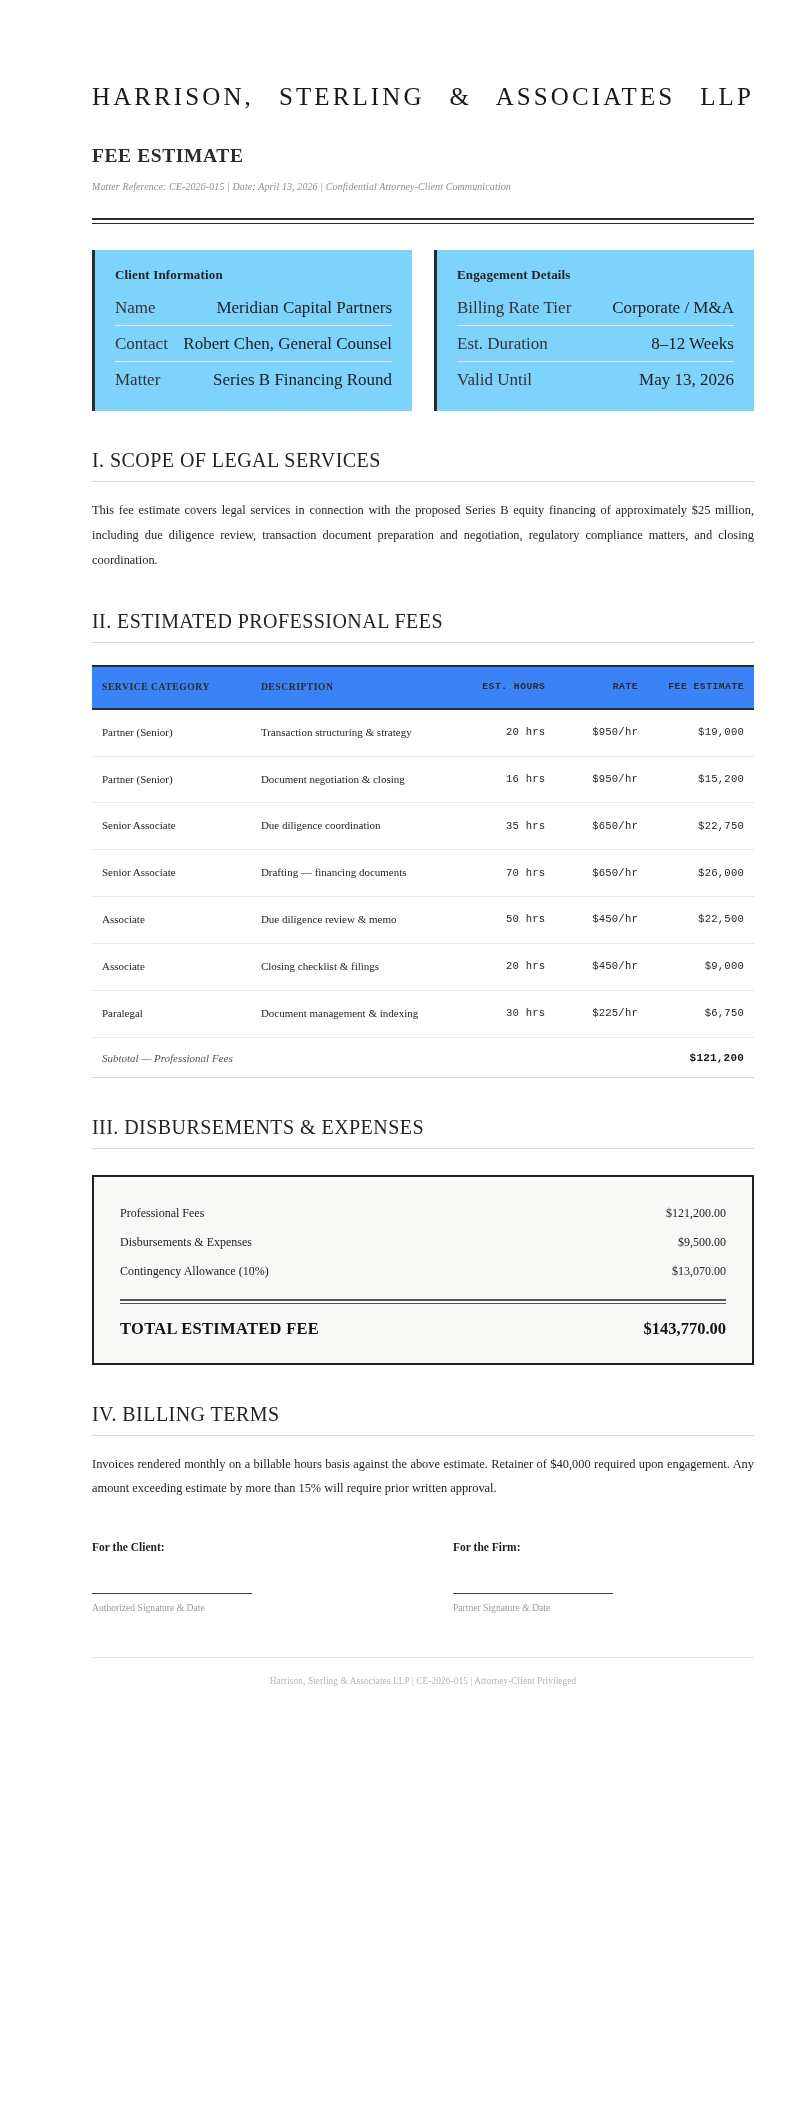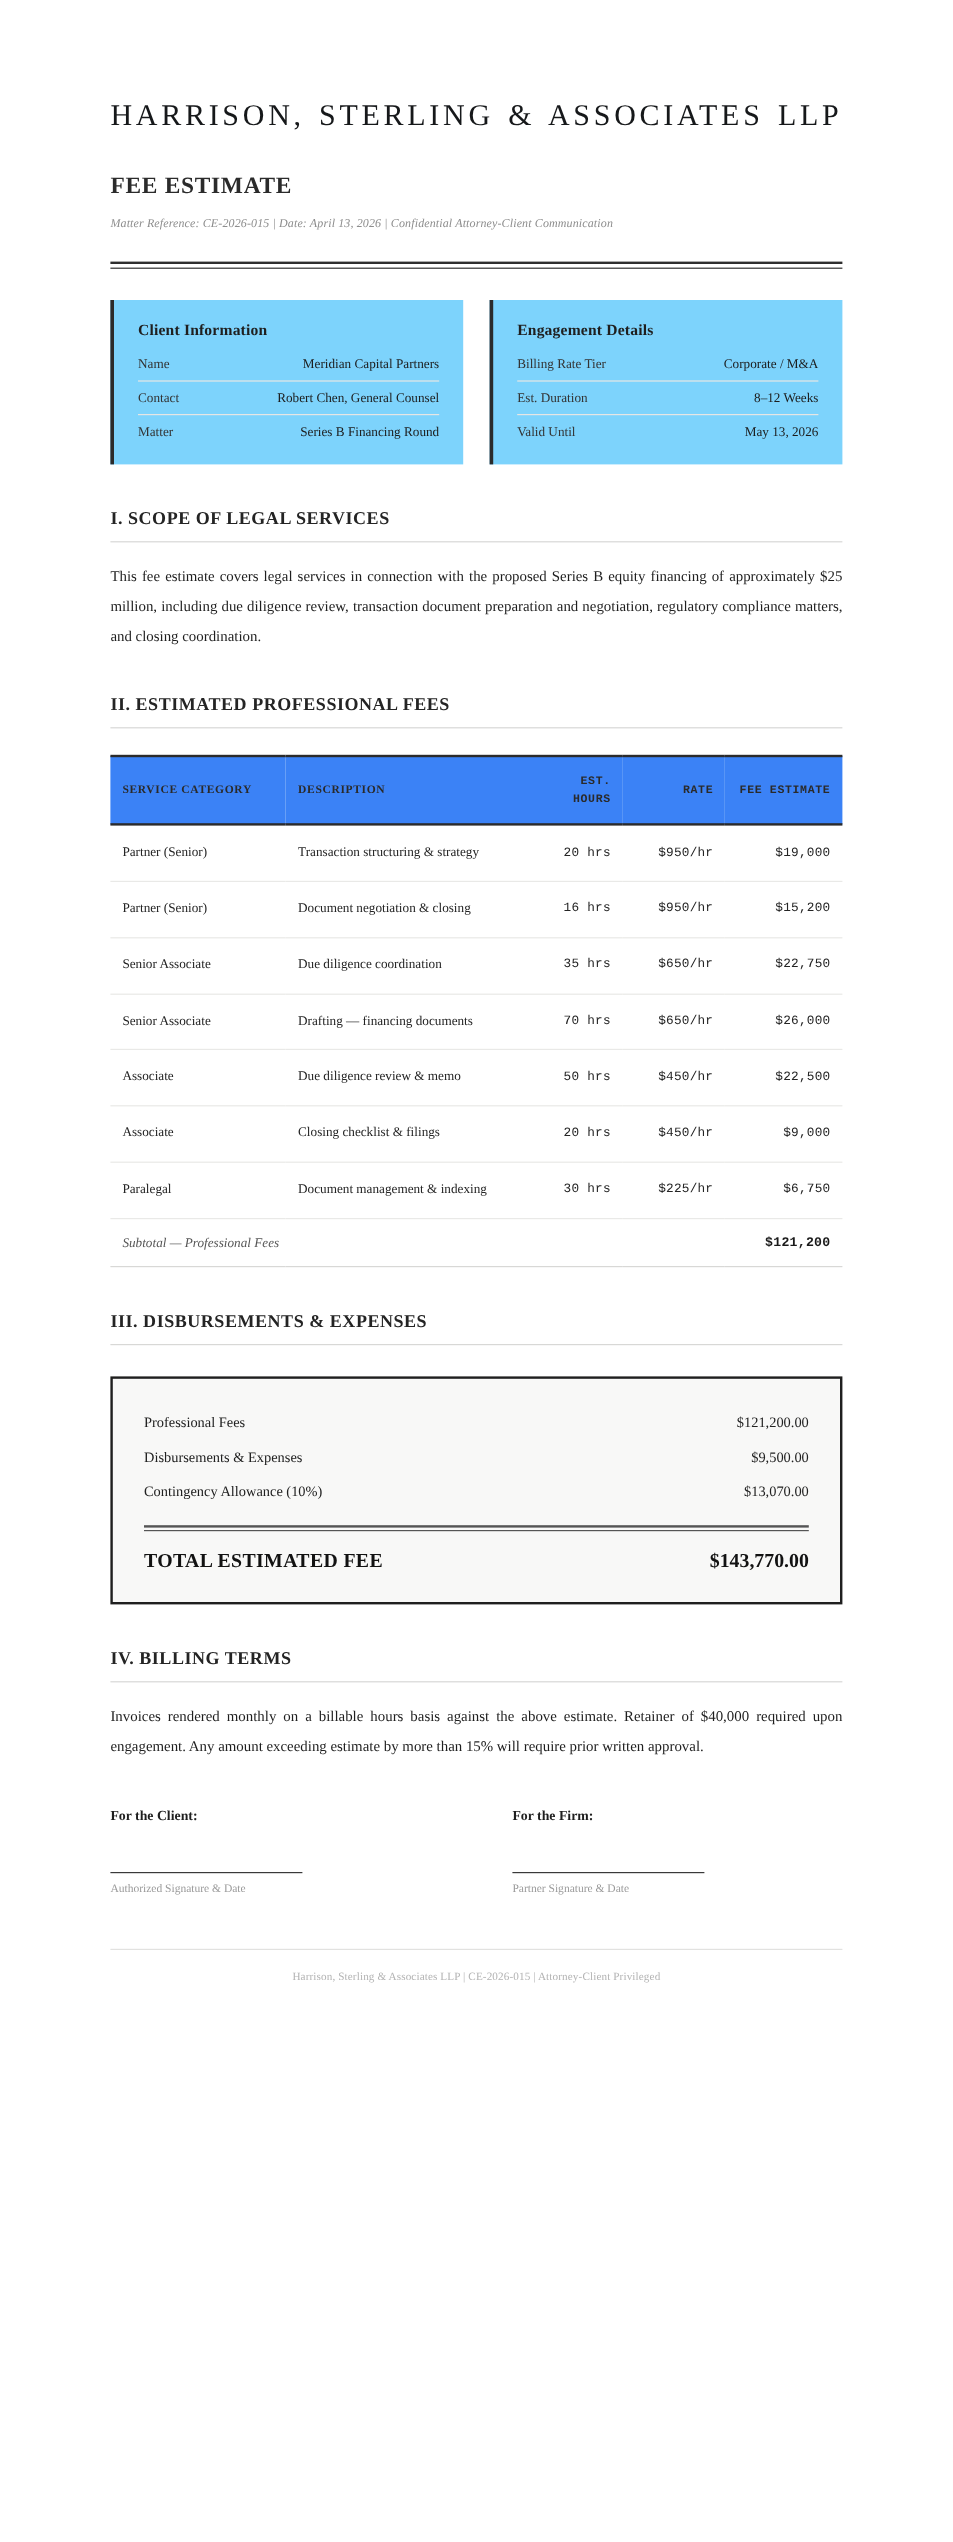--- a/index.html
+++ b/index.html
@@ -10,21 +10,21 @@
   body {
     width: 794px;
     min-height: 2118px;
     font-family: "Liberation Serif", "DejaVu Serif", serif;
     color: #1c1c1c;
     -webkit-font-smoothing: antialiased;
   }
   .page {
     width: 794px;
     box-sizing: border-box;
-    padding: 78px 92px 40px 92px;
+    padding: 78px 40px 40px 92px;
   }
 
   
   .firm-name {
     font-family: "Liberation Serif", "DejaVu Serif", serif;
     font-size: 25px;
     font-weight: 400;
     letter-spacing: 3.1px;
     line-height: 1.48;
     color: #16181a;
@@ -73,43 +73,43 @@
     font-size: 13px;
     font-weight: bold;
     margin: 0 0 13px 0;
     color: #1f1f1f;
     letter-spacing: 0.15px;
   }
   .info-row {
     display: flex;
     justify-content: space-between;
     align-items: flex-end;
-    font-size: 11px;
+    font-size: 17px;
     padding: 8px 0 7px 0;
     border-top: 1px solid #e6e6e4;
     color: #232323;
   }
   .info-row:first-of-type {
     border-top: 0;
     padding-top: 2px;
   }
   .info-row .k {
     color: #333333;
     white-space: nowrap;
   }
   .info-row .v {
     text-align: right;
     color: #1c1c1c;
     white-space: nowrap;
   }
 
   
   .section-title {
-    font-size: 15px;
-    font-weight: bold;
+    font-size: 20px;
+    font-weight: normal;
     letter-spacing: 0.45px;
     color: #242424;
     margin: 38px 0 0 0;
     padding-bottom: 9px;
     border-bottom: 1px solid #d8d8d6;
   }
   .body-text {
     font-size: 12.4px;
     line-height: 2.0;
     color: #1f1f1f;

